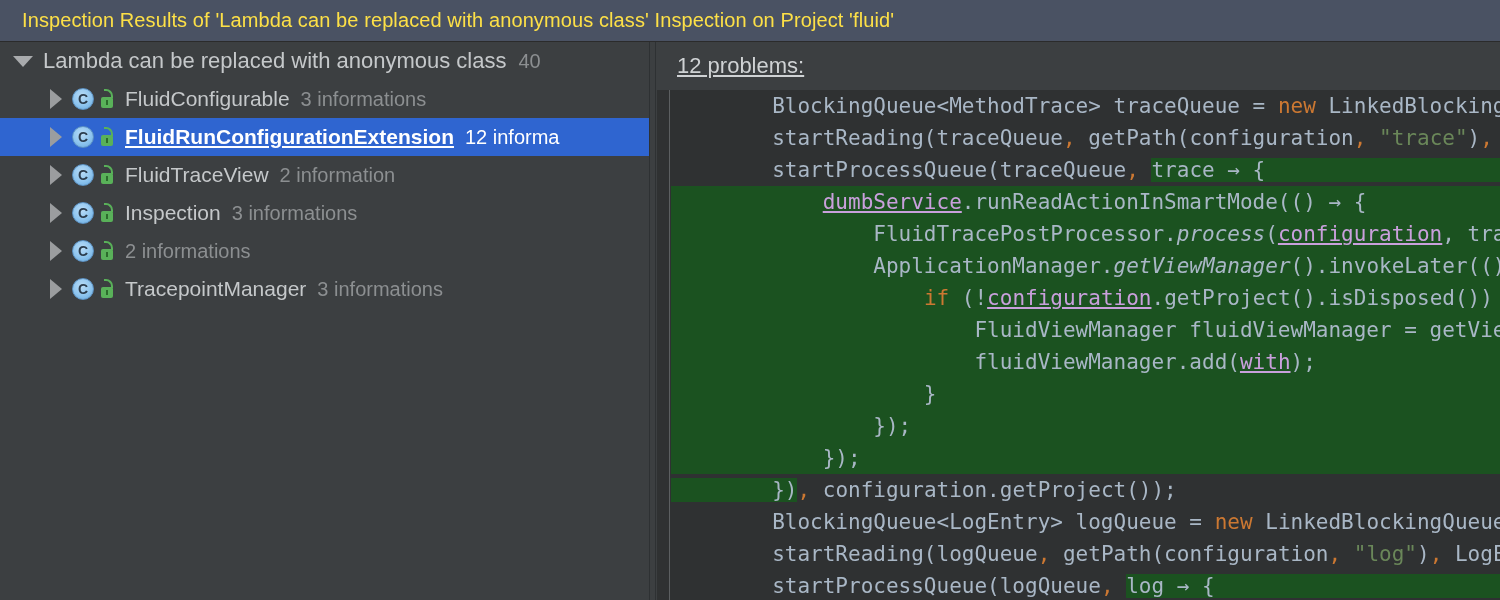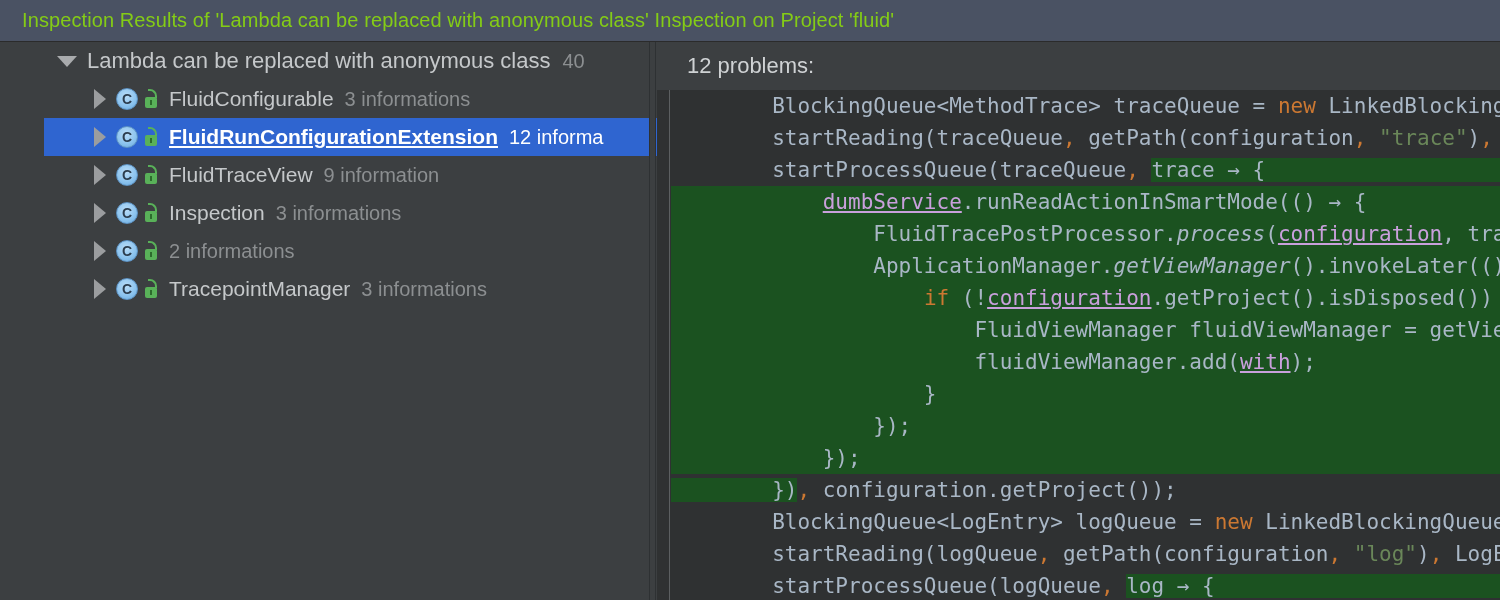--- a/index.html
+++ b/index.html
@@ -22,35 +22,34 @@
     position: absolute;
     left: 0; top: 0;
     width: 1500px; height: 42px;
     background: #4a5263;
     box-sizing: border-box;
     display: flex;
     align-items: center;
     border-bottom: 1px solid #2b2b2b;
   }
   #titlebar .title-text {
-    color: #84cc16;
+    color: #fde047;
     font-size: 20px;
     padding-left: 22px;
     white-space: nowrap;
     letter-spacing: .1px;
   }
 
   
   #tree-panel {
     position: absolute;
     left: 0; top: 42px;
     width: 649px; height: 558px;
     background: #3c3f41;
     overflow: hidden;
-    padding-left: 44px;
   }
   .tree-row {
     position: relative;
     height: 38px;
     display: flex;
     align-items: center;
     white-space: nowrap;
     box-sizing: border-box;
   }
   .tree-row.selected { background: #2f65d0; }
@@ -161,23 +160,24 @@
     width: 843px; height: 558px;
     background: #3c3f41;
     overflow: hidden;
   }
   #problems-header {
     height: 48px;
     color: #cfd2d4;
     font-size: 22px;
     display: flex;
     align-items: center;
-    padding-left: 30px;
-    background: #3c3f41;
-    box-sizing: border-box;
+    padding-left: 20px;
+    background: #3c3f41;
+    box-sizing: border-box;
+    text-decoration: underline;
   }
 
   #code-area {
     position: relative;
     height: 510px;
     background: #2f3132;
     overflow: hidden;
     font-family: "DejaVu Sans Mono", "Liberation Mono", monospace;
     font-size: 21px;
     line-height: 32px;
@@ -246,21 +246,21 @@
     </div>
 
     <div class="tree-row row-child">
       <span class="twisty closed"></span>
       <span class="class-icon">C</span>
       <span class="lock-icon">
           <span class="lock-shackle"></span>
           <span class="lock-body"></span>
         </span>
       <span class="node-label">FluidTraceView</span>
-      <span class="node-count">9 information</span>
+      <span class="node-count">2 information</span>
     </div>
 
     <div class="tree-row row-child">
       <span class="twisty closed"></span>
       <span class="class-icon">C</span>
       <span class="lock-icon">
           <span class="lock-shackle"></span>
           <span class="lock-body"></span>
         </span>
       <span class="node-label">Inspection</span>

